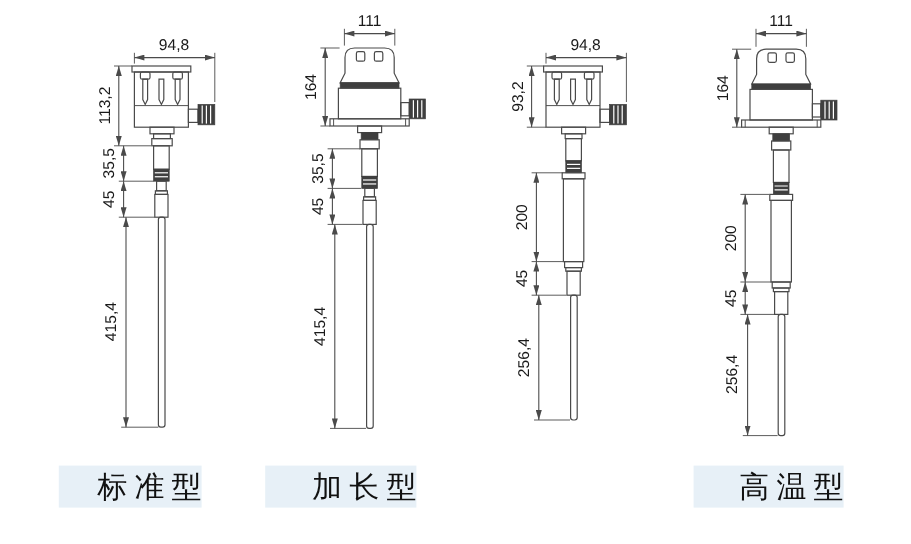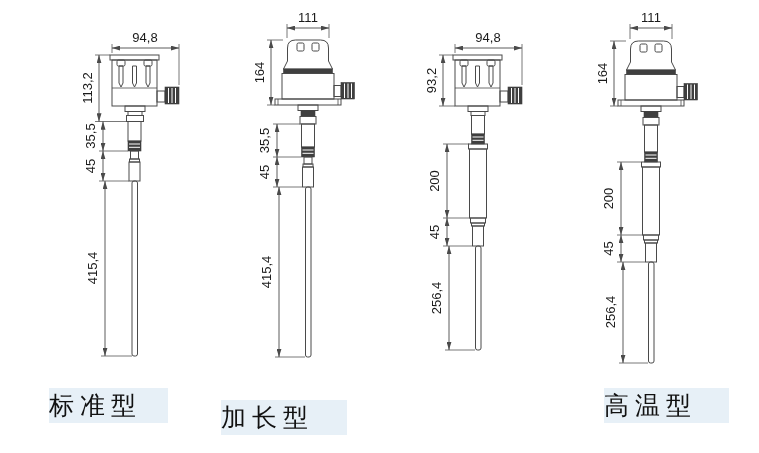--- a/index.html
+++ b/index.html
@@ -7,21 +7,21 @@
          font-family:"Liberation Sans", sans-serif;}
   svg{position:absolute;left:0;top:0;}
   .ln{fill:none;stroke:#4a4a4a;stroke-width:1;}
   .thin{fill:none;stroke:#4a4a4a;stroke-width:0.8;}
   .dark{fill:#3f3f3f;stroke:#3f3f3f;stroke-width:0.6;}
   .rib{stroke:#ffffff;stroke-width:1;fill:none;}
   .ext{stroke:#555555;stroke-width:0.8;fill:none;}
   .dim-line{stroke:#4a4a4a;stroke-width:0.9;fill:none;}
   text.dim{font:13px "Liberation Sans", sans-serif;fill:#1a1a1a;}
   .type-label{position:absolute;top:388px;height:35px;background:#e7f0f7;
-      display:flex;align-items:center;justify-content:flex-start;
+      display:flex;align-items:center;justify-content:flex-end;
       font-size:25px;color:#111111;letter-spacing:6px;}
   .type-label span{margin-right:-6px;white-space:nowrap;}
 </style>
 </head>
 <body>
 
 <div id="stage">
 
 <svg width="759" height="385" viewBox="0 0 759 385">
   <defs>
@@ -249,20 +249,20 @@
       <line class="ext" x1="648" y1="363" x2="619" y2="363"></line>
       <line class="dim-line" x1="623" y1="262" x2="623" y2="363" marker-start="url(#arr)" marker-end="url(#arr)"></line>
       <text class="dim" x="610" y="316.5" text-anchor="middle" transform="rotate(-90 610 312)">256,4</text>
     </g>
   </g>
 </svg>
 
   <div class="type-label" style="left:49px;width:119px;">
     <span>标准型</span>
   </div>
-  <div class="type-label" style="left:221px;width:126px;margin-top:12px;">
+  <div class="type-label" style="left:221px;width:126px;">
     <span>加长型</span>
   </div>
-  <div class="type-label" style="left:578px;width:125px;margin-left:26px;">
+  <div class="type-label" style="left:578px;width:125px;">
     <span>高温型</span>
   </div>
 
 </div>
 
 </body></html>

